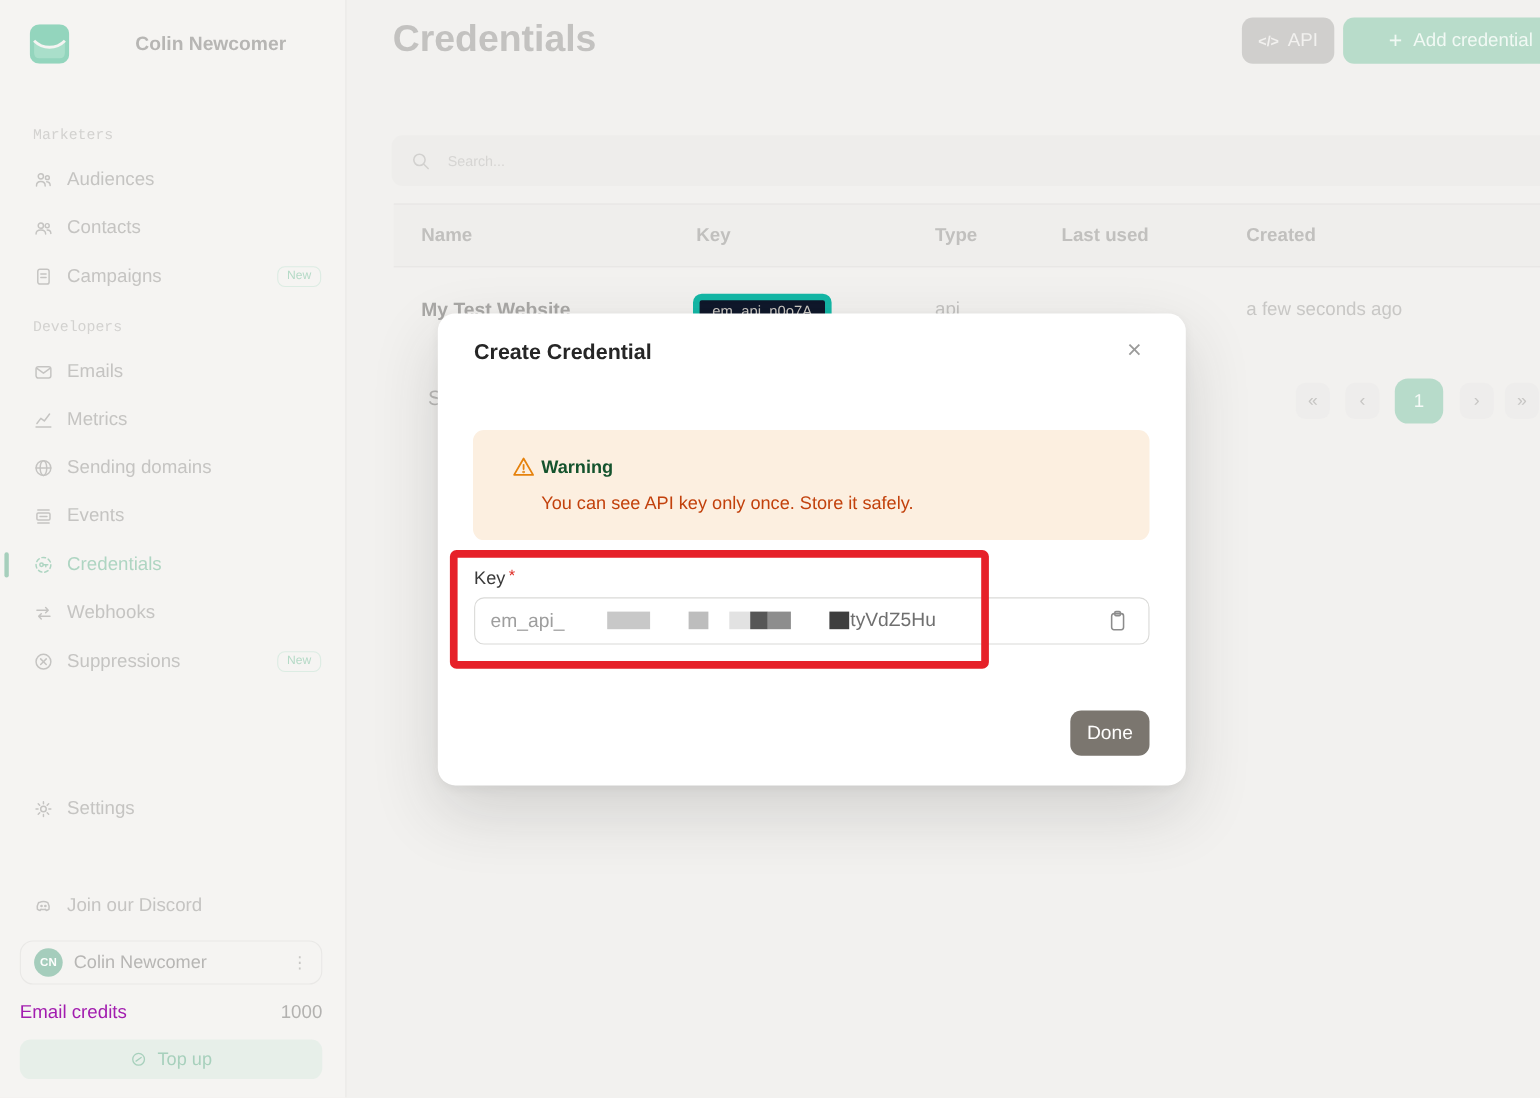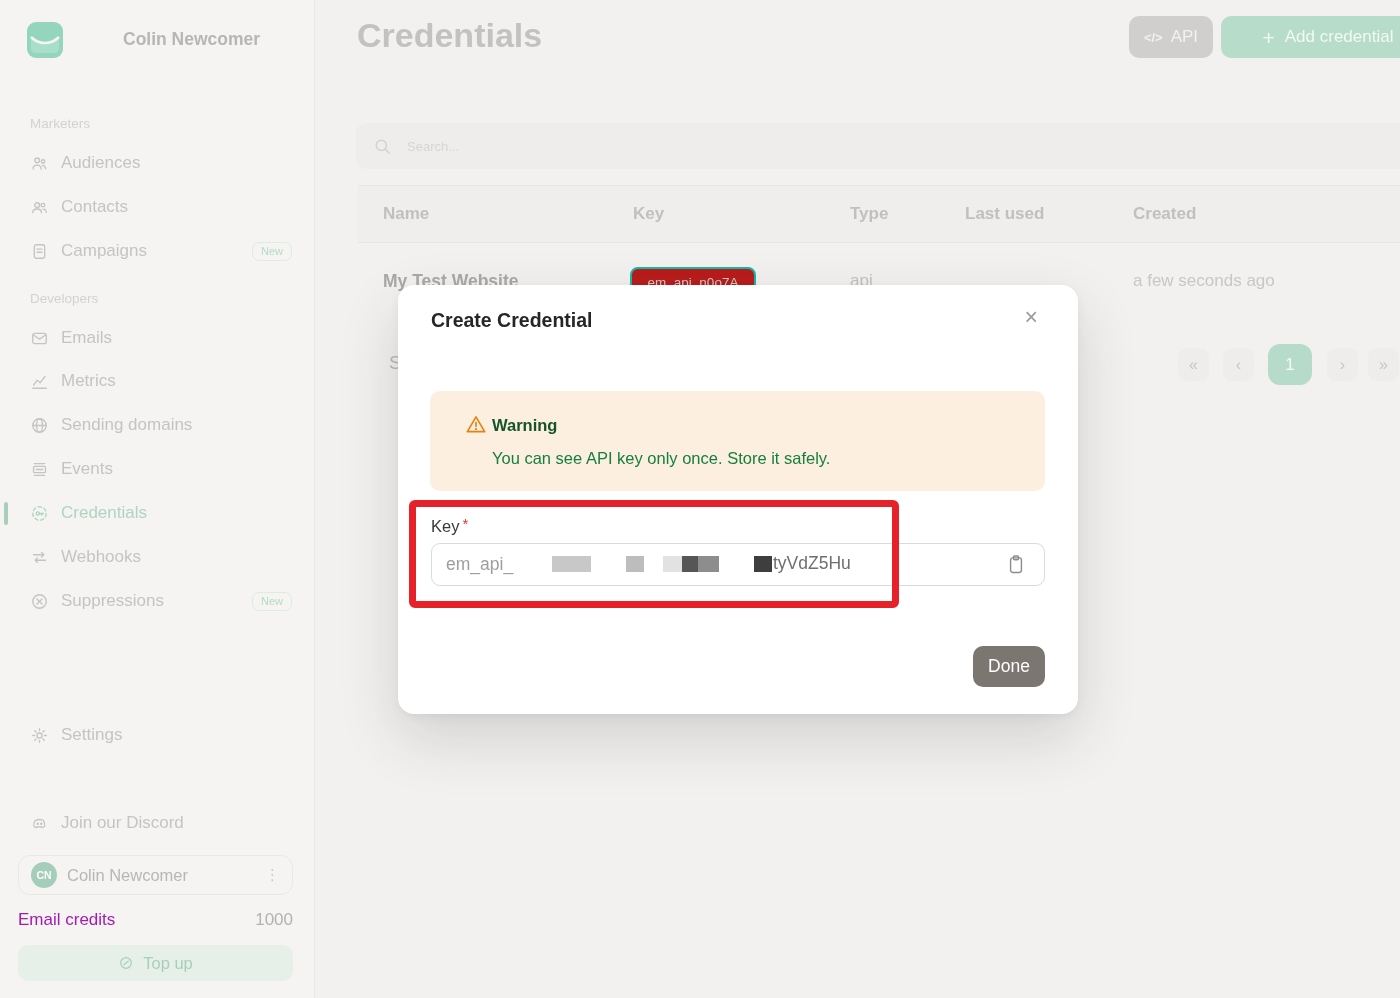--- a/index.html
+++ b/index.html
@@ -3,21 +3,21 @@
 <meta charset="utf-8">
 <style>
   html,body{margin:0;padding:0;background:#f2f1ef;}
   *{box-sizing:border-box;font-family:"Liberation Sans","DejaVu Sans",sans-serif;}
   .canvas{position:relative;width:1400px;height:998px;overflow:hidden;background:#f2f1ef;}
 
   
   .sidebar{position:absolute;left:0;top:0;width:315px;height:998px;background:#f5f4f2;border-right:1px solid #e8e7e5;}
   .logo{position:absolute;left:27px;top:22px;width:36px;height:36px;}
   .workspace-name{position:absolute;left:123px;top:29px;font-size:17.5px;font-weight:700;color:#b7b6b4;}
-  .section-label{position:absolute;left:30px;font-size:13.5px;color:#d3d2d0;font-weight:500;}
+  .section-label{position:absolute;left:30px;font-size:13.5px;color:#d3d2d0;font-weight:500;font-family:Liberation Mono, monospace;}
   .side-item{position:absolute;left:30px;right:22px;height:28px;display:flex;align-items:center;gap:12px;color:#c5c4c2;font-size:17px;font-weight:500;cursor:pointer;}
   .side-item .si-icon{width:19px;height:19px;display:flex;flex:none;}
   .side-item .si-icon svg{width:19px;height:19px;}
   .side-item.active{color:#aed5c2;}
   .badge{margin-left:auto;font-size:11px;color:#b5dac7;border:1px solid #dcece3;border-radius:7px;padding:2.5px 8px;font-weight:500;}
   .active-bar{position:absolute;left:4px;top:502px;width:4px;height:23px;border-radius:3px;background:#a6cfbc;}
   .user-card{position:absolute;left:18px;top:855px;width:275px;height:40px;border:1px solid #e9e8e6;border-radius:12px;display:flex;align-items:center;padding:0 12px;cursor:pointer;}
   .avatar{width:26px;height:26px;border-radius:50%;background:#a5cdbc;color:#fdfefd;font-size:10.5px;font-weight:700;display:flex;align-items:center;justify-content:center;flex:none;}
   .user-card .uc-name{margin-left:10px;font-size:16.5px;font-weight:500;color:#b7b6b4;}
   .kebab{margin-left:auto;color:#c8c7c5;font-size:15px;letter-spacing:0;}
@@ -35,35 +35,35 @@
   .add-btn{position:absolute;left:1221px;top:16px;width:214px;height:42px;border-radius:10px;background:#b8dcca;color:#f1f9f4;display:flex;align-items:center;justify-content:center;gap:10px;cursor:pointer;}
   .add-btn .plus{font-size:21px;font-weight:400;line-height:1;}
   .add-btn .lbl{font-size:17px;font-weight:500;}
   .search-bar{position:absolute;left:356px;top:123px;width:1056px;height:46px;border-radius:10px;background:#eeedeb;display:flex;align-items:center;padding-left:17px;gap:13px;}
   .search-bar svg{width:19px;height:19px;color:#d2d1cf;flex:none;}
   .search-bar input{background:transparent;border:none;outline:none;font-size:13px;color:#a9a8a6;width:600px;}
   .search-bar input::placeholder{color:#d6d5d3;}
   .table-band{position:absolute;left:358px;top:185px;width:1054px;height:58px;background:#efeeec;border-top:1px solid #e6e5e3;border-bottom:1px solid #e6e5e3;}
   .th{position:absolute;top:204px;font-size:17px;font-weight:600;color:#c1c0be;}
   .row-name{position:absolute;left:383px;top:271px;font-size:17.5px;font-weight:600;color:#a9a8a6;}
-  .key-chip{position:absolute;left:630px;top:267px;width:126px;height:30px;border:2px solid #14b8a6;background:#b91c1c;border-radius:8px;display:flex;align-items:center;justify-content:center;font-size:13.5px;color:#ccc9c4;}
+  .key-chip{position:absolute;left:630px;top:267px;width:126px;height:30px;border:6px solid #14b8a6;background:#0f172a;border-radius:8px;display:flex;align-items:center;justify-content:center;font-size:13.5px;color:#ccc9c4;}
   .row-type{position:absolute;left:850px;top:271px;font-size:17px;color:#c3c2c0;}
   .row-created{position:absolute;left:1133px;top:271px;font-size:17px;color:#c8c7c5;}
   .status-partial{position:absolute;left:389px;top:352px;font-size:19px;color:#bab9b7;}
   .pg{position:absolute;top:348px;height:33px;border-radius:9px;background:#eeedec;color:#c7c6c4;font-size:16px;display:flex;align-items:center;justify-content:center;cursor:pointer;}
   .pg.current{top:344px;height:41px;border-radius:12px;background:#b7dbca;color:#f5faf7;font-size:17px;}
 
   
   .modal{position:absolute;left:398px;top:285px;width:680px;height:429px;background:#ffffff;border-radius:16px;box-shadow:0 24px 60px rgba(45,45,45,.16),0 3px 10px rgba(0,0,0,.05);}
   .modal-title{position:absolute;left:33px;top:24px;font-size:19.5px;font-weight:700;color:#262626;}
   .modal-close{position:absolute;right:40px;top:21px;font-size:23px;color:#9b9b9a;cursor:pointer;line-height:1;}
   .warn-box{position:absolute;left:32px;top:106px;width:615px;height:100px;background:#fcefe0;border-radius:10px;}
   .warn-box svg{position:absolute;left:34px;top:22px;width:24px;height:23px;color:#e5820d;}
   .warn-title{position:absolute;left:62px;top:25px;font-size:16.5px;font-weight:700;color:#14532d;}
-  .warn-msg{position:absolute;left:62px;top:58px;font-size:16.5px;color:#15803d;}
+  .warn-msg{position:absolute;left:62px;top:58px;font-size:16.5px;color:#c2410c;}
   .key-label{position:absolute;left:33px;top:230px;font-size:16.5px;font-weight:400;color:#3a3a3a;}
   .key-required{color:#e0342e;font-size:15px;vertical-align:3px;margin-left:3px;}
   .key-input{position:absolute;left:33px;top:258px;width:614px;height:43px;border:1.5px solid #dadad8;border-radius:9px;background:#fff;}
   .key-prefix{position:absolute;left:14px;top:10px;font-size:17.5px;color:#9e9e9e;}
   .key-suffix{position:absolute;left:341px;top:9px;font-size:17.5px;color:#6f6f6f;}
   .redact{position:absolute;top:12px;height:16px;display:block;}
   .clip-btn{position:absolute;right:18px;top:9px;width:20px;height:23px;color:#8c8c8c;cursor:pointer;}
   .clip-btn svg{width:20px;height:23px;}
   .annotation-rect{position:absolute;left:11px;top:215px;width:490px;height:108px;border:7px solid #e62129;border-radius:6px;pointer-events:none;}
   .done-btn{position:absolute;left:575px;top:361px;width:72px;height:41px;background:#7b766f;border-radius:10px;color:#fffefd;font-size:17.5px;font-weight:500;display:flex;align-items:center;justify-content:center;cursor:pointer;}

